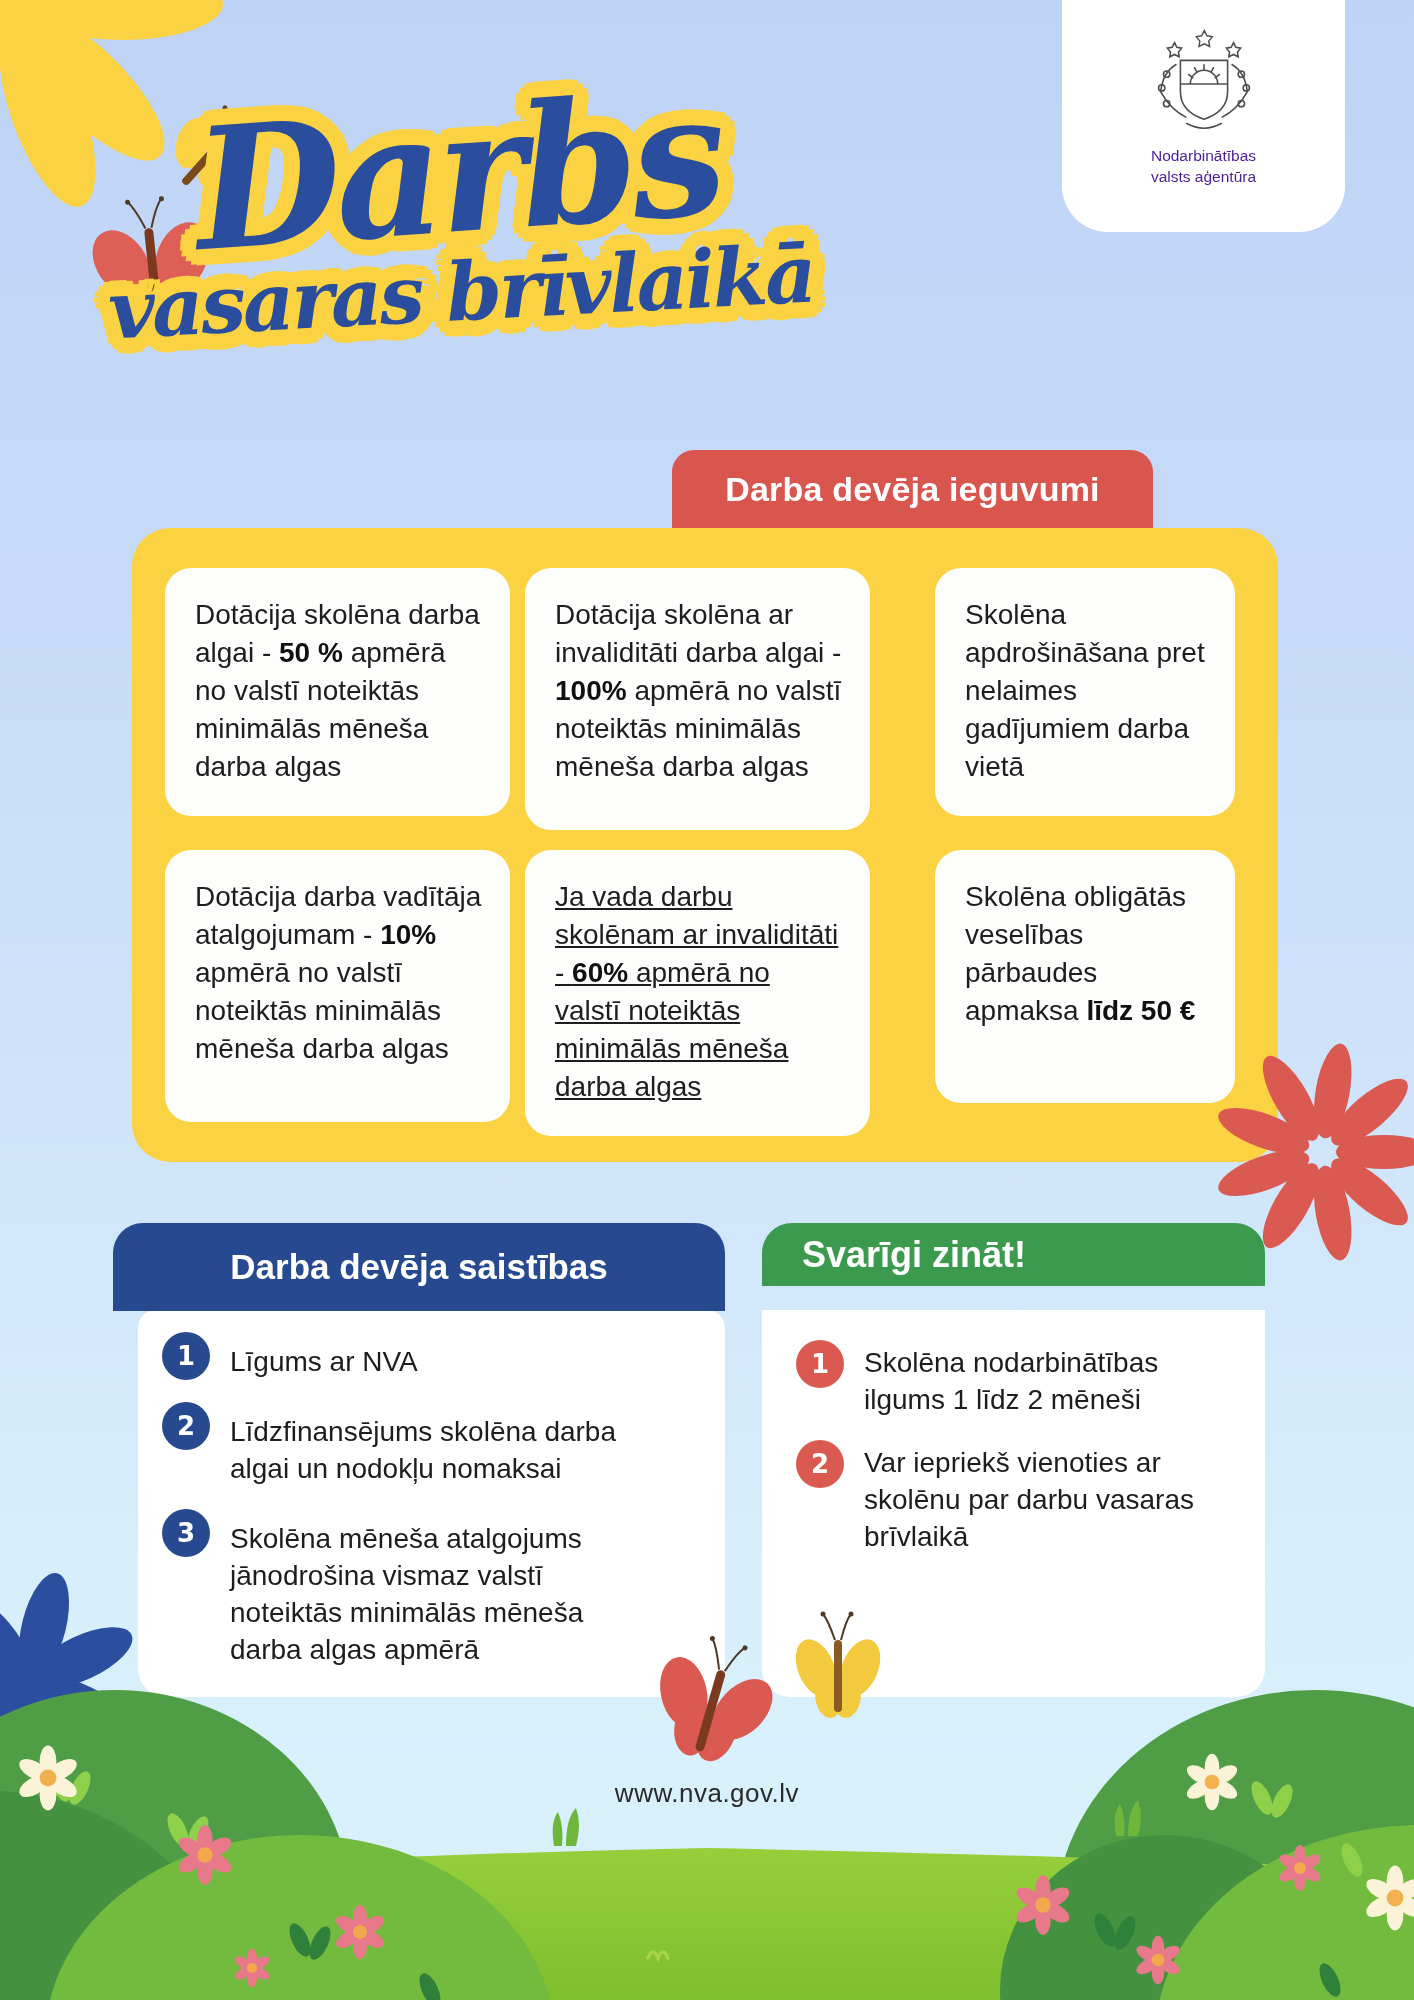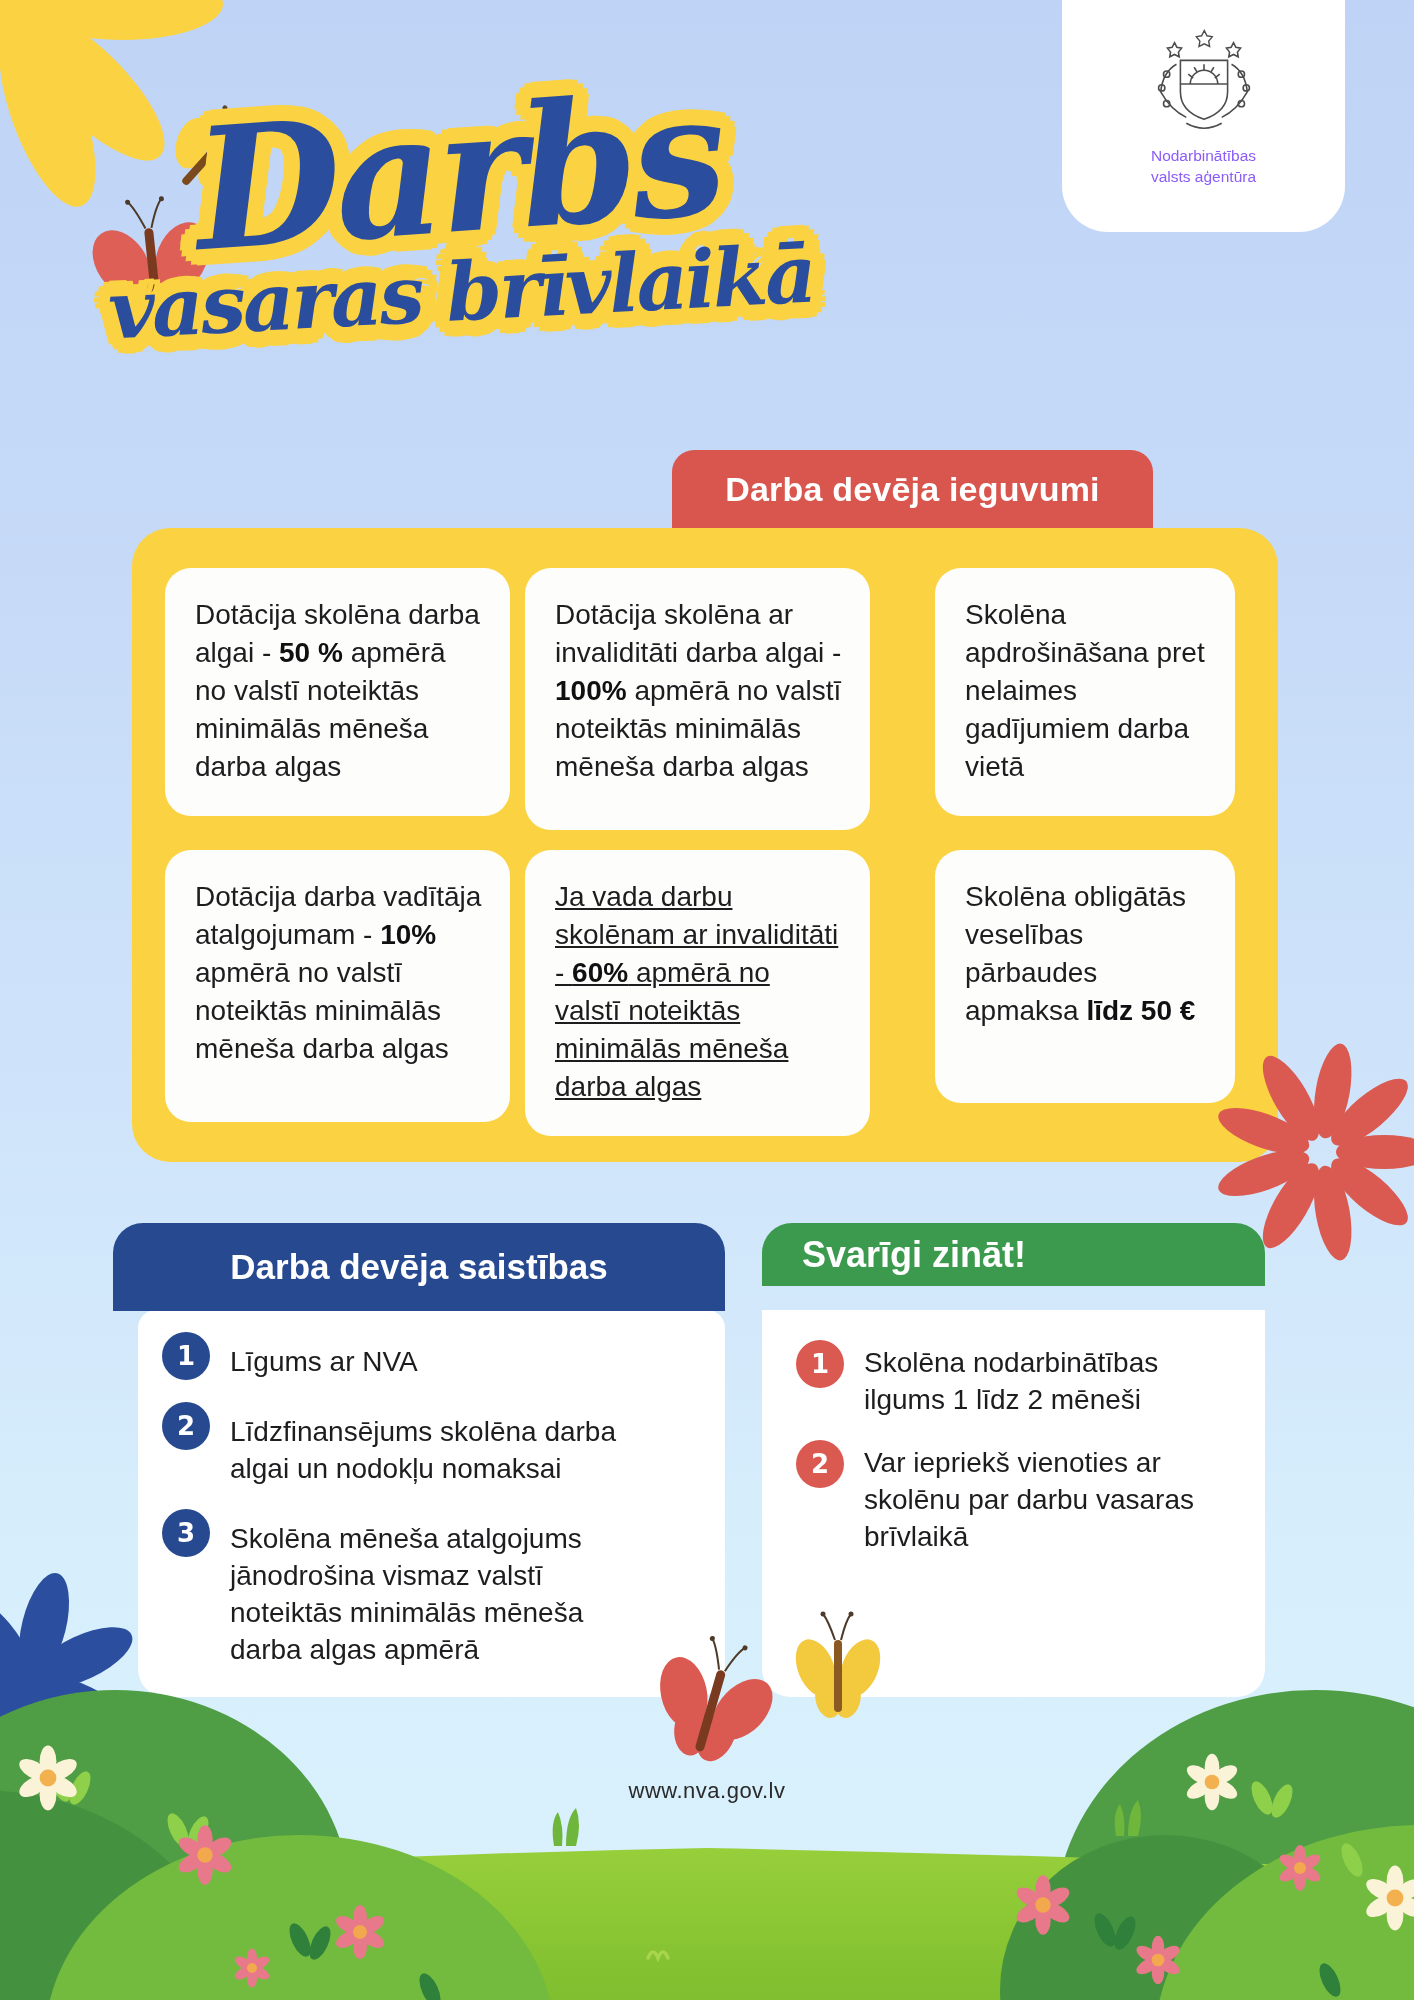--- a/index.html
+++ b/index.html
@@ -23,21 +23,21 @@
   }
   .title1{left:195px;top:88px;font-size:168px;letter-spacing:-6px;transform:rotate(-4deg);z-index:5;}
   .title2{left:108px;top:252px;font-size:80px;letter-spacing:-3px;transform:rotate(-3deg);z-index:5;}
 
   
   .logo-card{
     left:1062px;top:0;width:283px;height:232px;background:#ffffff;
     border-radius:0 0 46px 46px;display:flex;flex-direction:column;align-items:center;
     justify-content:flex-start;padding-top:26px;box-sizing:border-box;z-index:6;
   }
-  .logo-text{margin-top:8px;font-size:15.5px;line-height:1.35;color:#8b5cf6;}
+  .logo-text{margin-top:8px;font-size:15.5px;line-height:1.35;color:#4c1d95;}
 
   
   .banner{
     left:672px;top:450px;width:481px;height:78px;background:#d9564e;border-radius:22px 22px 0 0;
     color:#fff;font-weight:700;font-size:34px;display:flex;align-items:center;justify-content:center;
     z-index:4;letter-spacing:0.2px;
   }
   .yellow-box{left:132px;top:528px;width:1146px;height:634px;background:#fbd342;border-radius:38px;z-index:3;}
   .benefit-card{
     position:absolute;background:#fdfdfc;border-radius:26px;box-sizing:border-box;
@@ -66,21 +66,21 @@
     flex-shrink:0;width:48px;height:48px;border-radius:50%;color:#fff;font-weight:700;font-size:26px;
     display:flex;align-items:center;justify-content:center;font-family:"DejaVu Sans",sans-serif;
   }
   .num-blue{background:#27498f;}
   .num-red{background:#da5950;}
   .item-text{font-size:28px;line-height:37px;color:#1d1d1f;padding-top:4px;}
   .obl-card .item-text{max-width:420px;margin-top:7px;}
   .imp-card .item-text{max-width:372px;}
 
   
-  .website{left:0;top:1778px;width:1414px;text-align:center;font-size:22px;color:#2a2a2a;z-index:6;letter-spacing:0.5px;}
+  .website{left:0;top:1778px;width:1414px;text-align:center;font-size:26px;color:#2a2a2a;z-index:6;letter-spacing:0.5px;}
   .landscape{left:0;top:1560px;z-index:5;}
   .top-decor{left:0;top:0;z-index:4;}
   .red-flower{left:1190px;top:1020px;z-index:4;}
   .blue-flower{left:-70px;top:1560px;z-index:4;}
 </style>
 </head>
 <body>
 
 <div class="poster">
 

